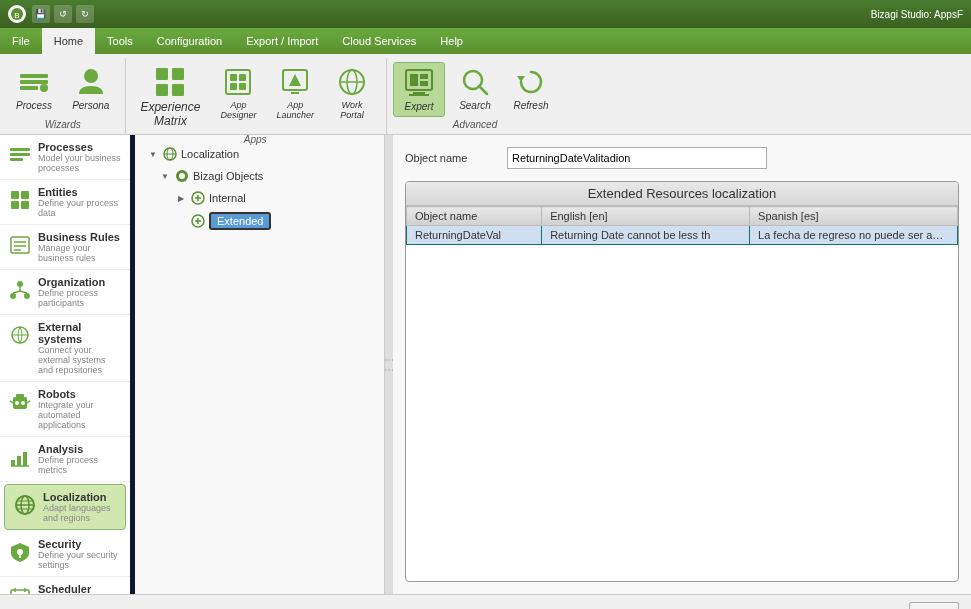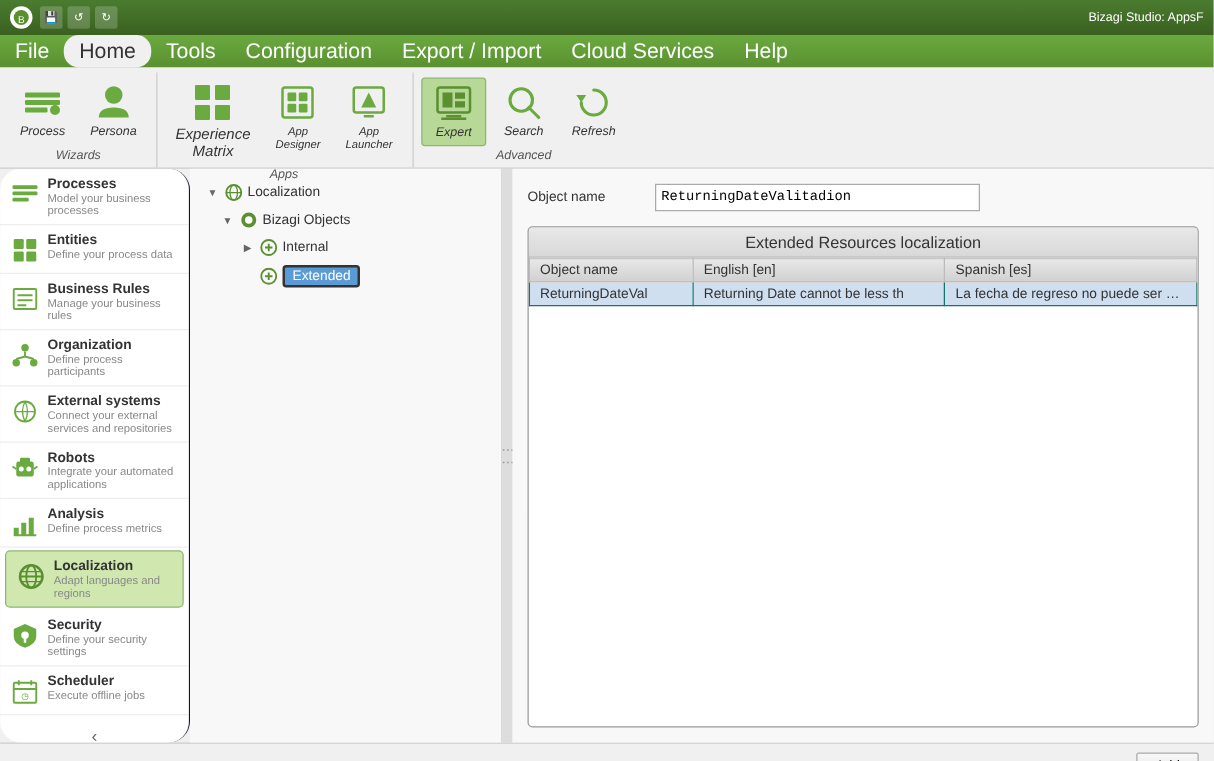--- a/index.html
+++ b/index.html
@@ -26,24 +26,23 @@
       background: linear-gradient(to bottom, #6aaa3f, #5a9030);
       height: 26px;
       display: flex;
       align-items: stretch;
     }
     .menu-item {
       padding: 0 12px;
       display: flex;
       align-items: center;
       color: white;
-      font-size: 17px;
+      font-size: 11px;
       cursor: pointer;
       position: relative;
-      border-radius: 12px;
     }
     .menu-item.active {
       background: #f0f0f0;
       color: #333;
       text-align: center;
     }
 
     
     .ribbon {
       background: #f0f0f0;
@@ -105,26 +104,25 @@
     }
 
     
     .main-area {
       display: flex;
       height: calc(609px - 28px - 26px - 96px);
     }
 
     
     .sidebar {
-      width: 152px;
+      width: 135px;
       background: white;
-      border-right: 1px solid #0f172a;
+      border-right: 5px solid #0f172a;
       overflow-y: auto;
       flex-shrink: 0;
-      border-radius: 17px;
     }
     .sidebar-item {
       display: flex;
       align-items: flex-start;
       padding: 6px 8px;
       cursor: pointer;
       border-bottom: 1px solid #eee;
     }
     .sidebar-item.active {
       background: #d0e8b0;
@@ -227,21 +225,20 @@
       width: 90px;
     }
     .object-name-input {
       flex: 1;
       max-width: 260px;
       height: 22px;
       border: 1px solid #aaa;
       padding: 2px 4px;
       font-size: 11px;
       background: white;
-      font-family: Liberation Mono, monospace;
     }
 
     .extended-table-container {
       flex: 1;
       border: 1px solid #999;
       border-radius: 4px;
       background: white;
       display: flex;
       flex-direction: column;
       overflow: hidden;
@@ -390,20 +387,30 @@
         <div class="ribbon-btn">
           <div class="ribbon-btn-icon">
             <svg width="32" height="32" viewBox="0 0 32 32">
               <rect x="4" y="4" width="24" height="20" rx="2" fill="none" stroke="#6aaa3f" stroke-width="2"></rect>
               <rect x="12" y="26" width="8" height="2" fill="#6aaa3f"></rect>
               <path d="M16 8 L22 20 L10 20 Z" fill="#6aaa3f"></path>
             </svg>
           </div>
           <div class="ribbon-btn-label" style="font-size:9px;">App<br>Launcher</div>
         </div>
+        <div class="ribbon-btn">
+          <div class="ribbon-btn-icon">
+            <svg width="32" height="32" viewBox="0 0 32 32">
+              <circle cx="16" cy="16" r="12" fill="none" stroke="#6aaa3f" stroke-width="2"></circle>
+              <ellipse cx="16" cy="16" rx="5" ry="12" fill="none" stroke="#6aaa3f" stroke-width="1.5"></ellipse>
+              <line x1="4" y1="16" x2="28" y2="16" stroke="#6aaa3f" stroke-width="1.5"></line>
+            </svg>
+          </div>
+          <div class="ribbon-btn-label" style="font-size:9px;">Work<br>Portal</div>
+        </div>
       </div>
       <div class="ribbon-group-label">Apps</div>
     </div>
 
     <div class="ribbon-group" style="border-right:none;">
       <div class="ribbon-group-items">
         <div class="ribbon-btn active">
           <div class="ribbon-btn-icon">
             <svg width="32" height="32" viewBox="0 0 32 32">
               <rect x="3" y="3" width="26" height="20" rx="2" fill="none" stroke="#5a9030" stroke-width="2"></rect>
@@ -509,21 +516,21 @@
       <div class="sidebar-icon">
         <svg width="22" height="22" viewBox="0 0 22 22">
           <circle cx="11" cy="11" r="8" fill="none" stroke="#6aaa3f" stroke-width="1.5"></circle>
           <path d="M11 3 Q15 11 11 19" fill="none" stroke="#6aaa3f" stroke-width="1"></path>
           <path d="M11 3 Q7 11 11 19" fill="none" stroke="#6aaa3f" stroke-width="1"></path>
           <line x1="3" y1="11" x2="19" y2="11" stroke="#6aaa3f" stroke-width="1"></line>
         </svg>
       </div>
       <div class="sidebar-text">
         <span class="sidebar-title">External systems</span>
-        <span class="sidebar-subtitle">Connect your external services and repositories</span>
+        <span class="sidebar-subtitle">Connect your external systems and repositories</span>
       </div>
     </div>
 
     <div class="sidebar-item">
       <div class="sidebar-icon">
         <svg width="22" height="22" viewBox="0 0 22 22">
           <rect x="4" y="6" width="14" height="12" rx="2" fill="#6aaa3f"></rect>
           <rect x="7" y="3" width="8" height="4" rx="1" fill="#6aaa3f"></rect>
           <circle cx="8" cy="12" r="2" fill="white"></circle>
           <circle cx="14" cy="12" r="2" fill="white"></circle>

